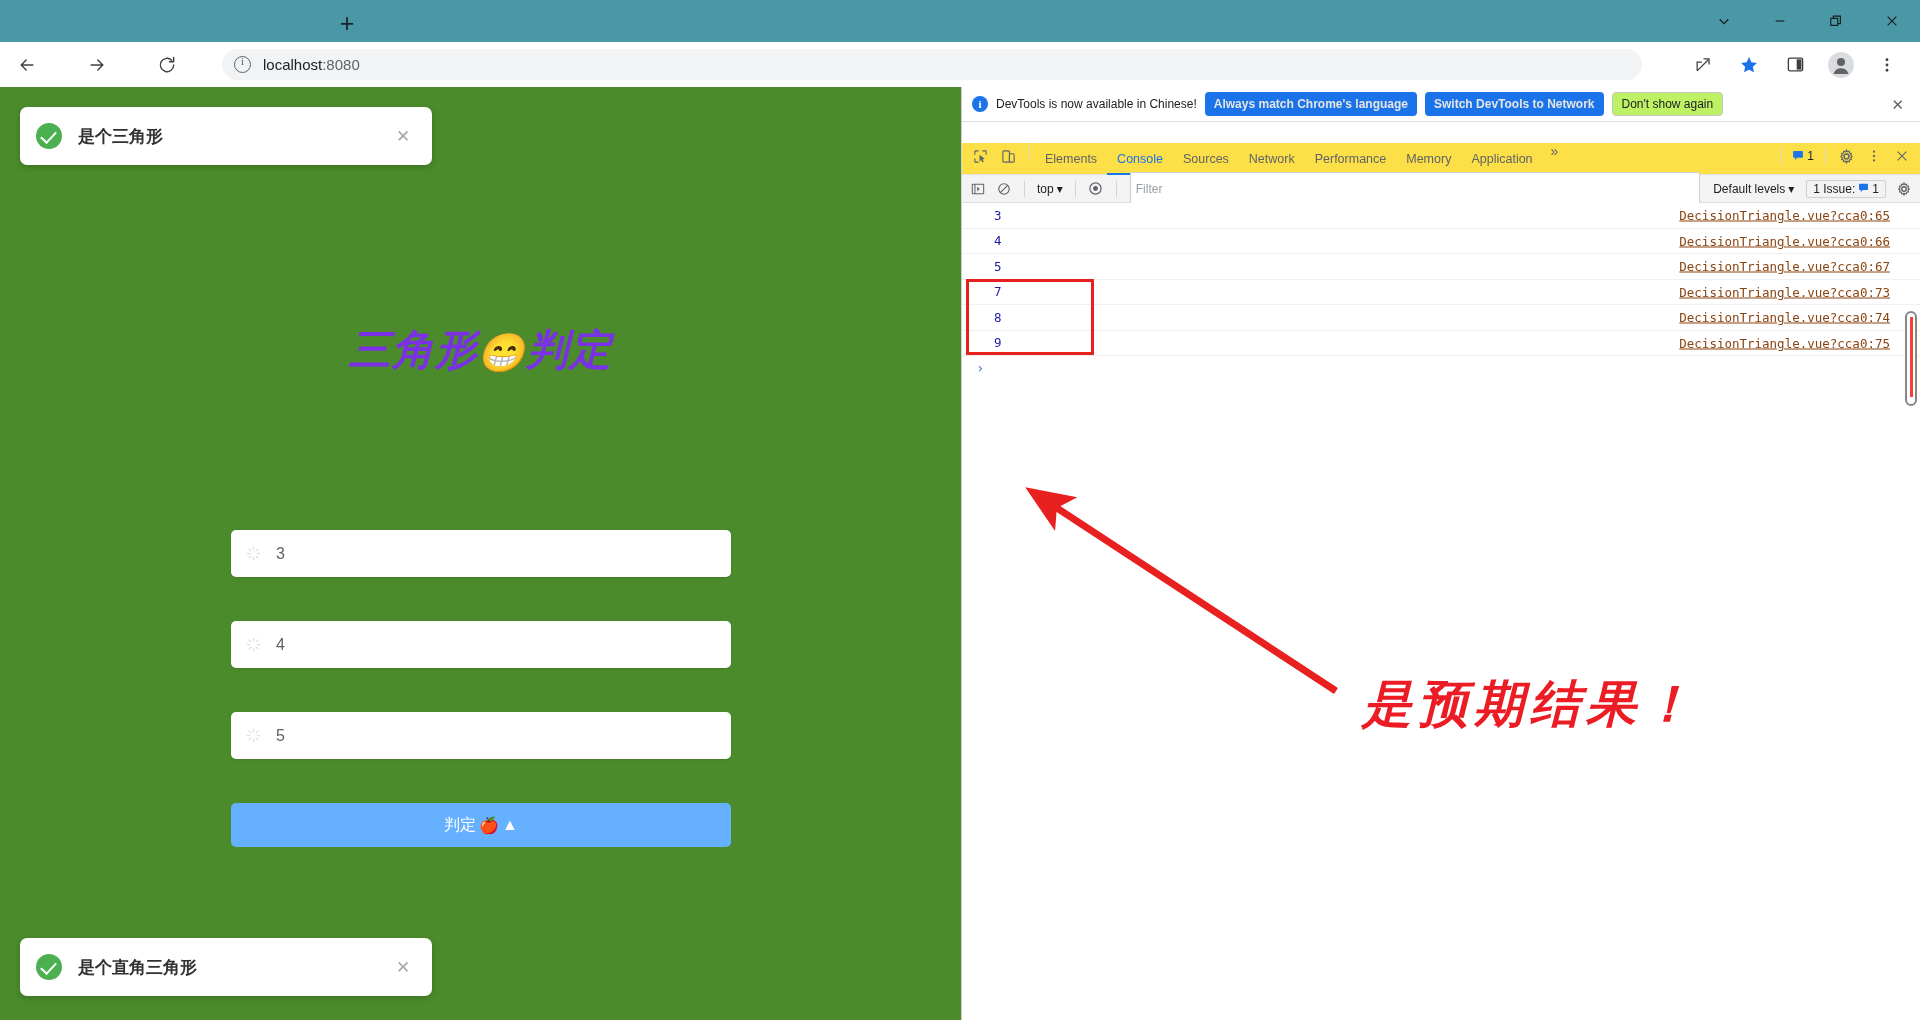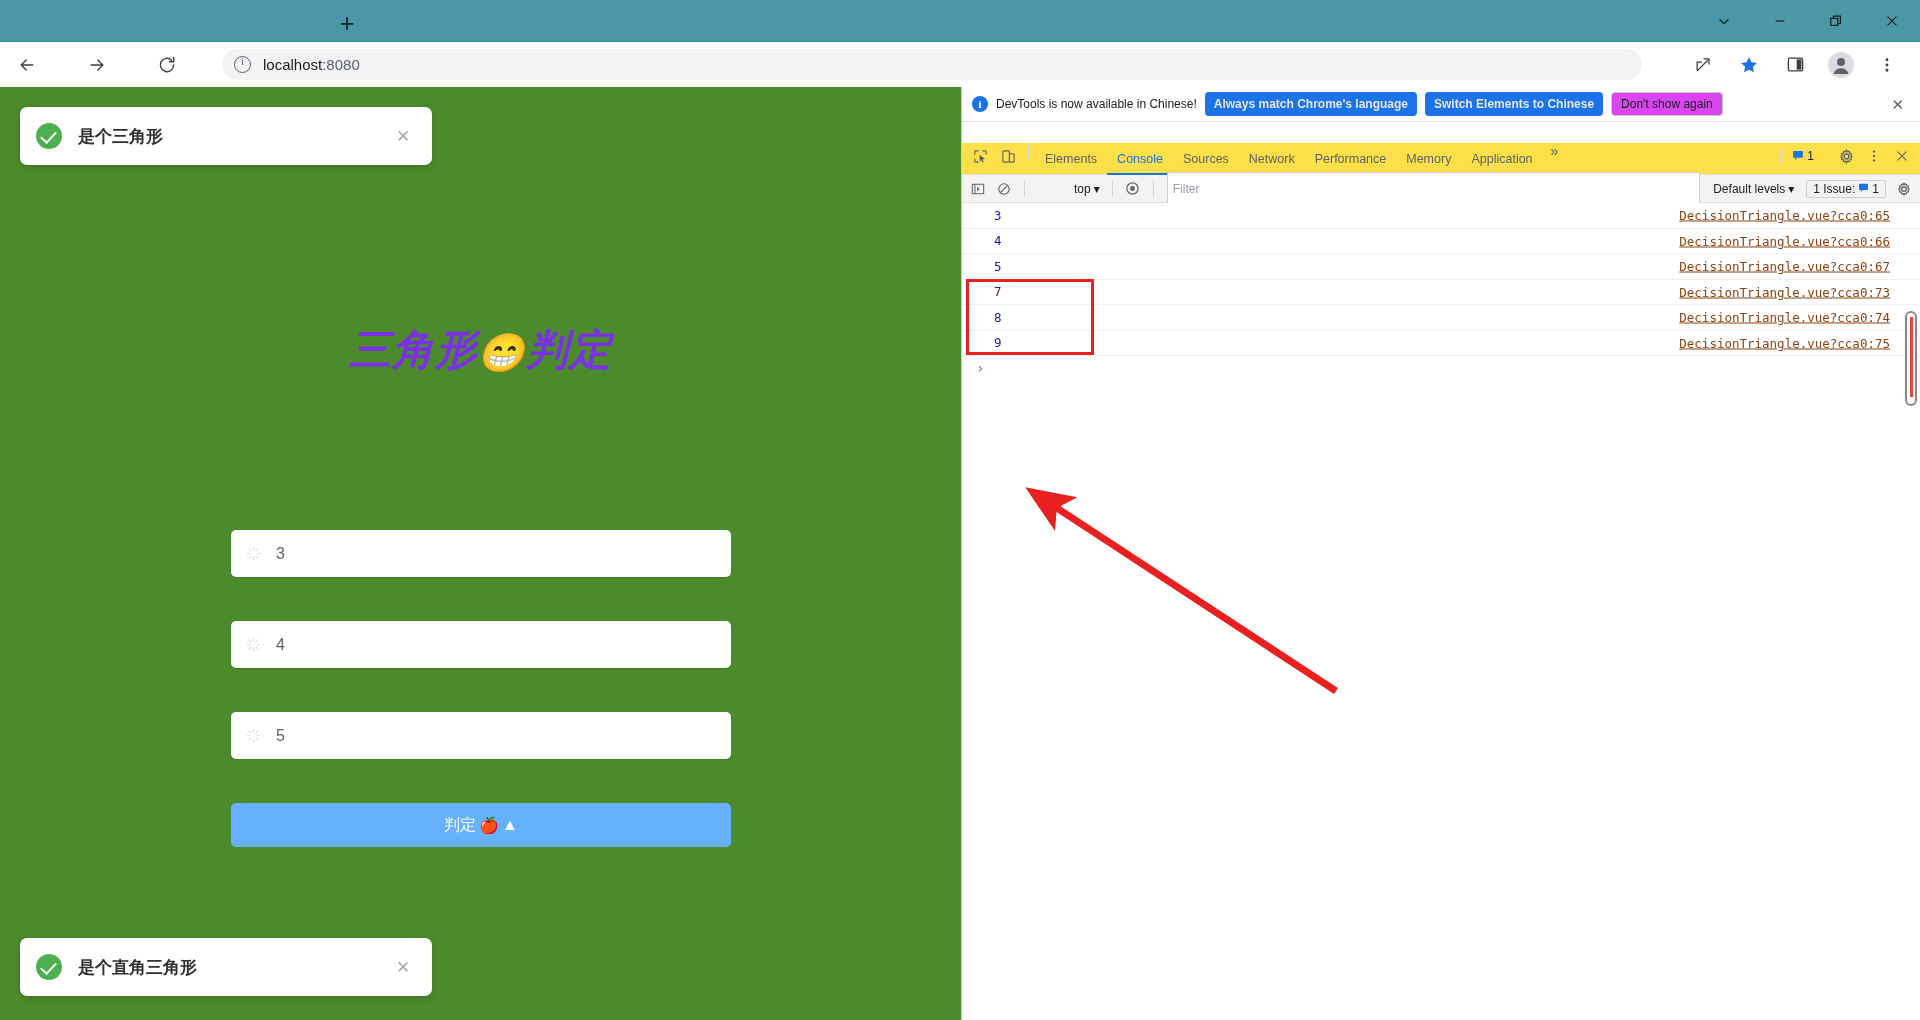--- a/index.html
+++ b/index.html
@@ -150,21 +150,21 @@
     display: flex; align-items: center; justify-content: center;
     font-family: "Liberation Serif", serif;
   }
   .dt-banner-text { font-size: 12px; color: #202124; white-space: nowrap; }
   .dt-btn-primary {
     background: #1a73e8; color: #e5e5e5; font-size: 12px; font-weight: bold;
     border: none; border-radius: 4px; padding: 5px 9px; white-space: nowrap;
     cursor: pointer;
   }
   .dt-btn-ghost {
-    background: #d946ef; color: #202124; font-size: 12px;
+    background: #bef264; color: #202124; font-size: 12px;
     border: 1px solid #c6c6c6; border-radius: 4px; padding: 4px 9px;
     white-space: nowrap; cursor: pointer;
   }
   .dt-banner-x {
     margin-left: auto; color: #5f6368; font-size: 15px; line-height: 1;
     padding: 0 6px;
   }
 
   .dt-tabs {
     height: 32px; background: #fde047; border-bottom: 1px solid #e0e0e0;
@@ -195,21 +195,21 @@
 
   .dt-console-bar {
     height: 28px; background: #f3f3f3; border-bottom: 1px solid #e0e0e0;
     display: flex; align-items: center; padding: 0 4px; gap: 2px;
   }
   .cb-icon {
     width: 24px; height: 24px; display: flex; align-items: center;
     justify-content: center; color: #5f6368; font-size: 13px;
   }
   .cb-ctx { font-size: 12px; color: #202124; padding: 0 4px; display: flex;
-    align-items: flex-start; gap: 3px; margin-left: 37px; }
+    align-items: flex-start; gap: 3px; }
   .cb-filter {
     flex: 1; height: 19px; background: #ffffff; border: 1px solid #cdcdcd;
     border-radius: 2px; margin: 0 5px; display: flex; align-items: center;
     padding: 16px 5px; font-size: 12px; color: #9aa0a6;
   }
   .cb-levels { font-size: 12px; color: #202124; padding: 0 6px;
     display: flex; align-items: center; gap: 3px; white-space: nowrap; }
   .cb-issues {
     font-size: 12px; color: #202124; border: 1px solid #d0d0d0;
     border-radius: 2px; padding: 1px 6px; display: flex; align-items: center;
@@ -400,21 +400,21 @@
       <span class="toast-x">✕</span>
     </div>
   </div>
 
   <div class="devtools">
 
     <div class="dt-banner">
       <span class="dt-banner-info">i</span>
       <span class="dt-banner-text">DevTools is now available in Chinese!</span>
       <button class="dt-btn-primary">Always match Chrome's language</button>
-      <button class="dt-btn-primary">Switch Elements to Chinese</button>
+      <button class="dt-btn-primary">Switch DevTools to Network</button>
       <button class="dt-btn-ghost">Don't show again</button>
       <span class="dt-banner-x">✕</span>
     </div>
 
     <div class="dt-tabs">
       <div class="dt-toolicon">
         <svg width="15" height="15" viewBox="0 0 16 16">
             <path d="M2 2h4M2 2v4M14 2h-4M14 2v4M2 14h4M2 14v-4" stroke="#5f6368" stroke-width="1.2" fill="none"></path>
             <path d="M7 6l5.5 4.5-2.4.6 1.4 2.6-1.3.7-1.4-2.6-1.8 1.7z" fill="#5f6368"></path>
           </svg>
@@ -549,16 +549,17 @@
       <div class="dt-scrollbar"></div>
       <div class="ann-rect"></div>
       <svg class="ann-arrow" width="340" height="230">
         <defs>
           <marker id="ah" markerWidth="7" markerHeight="7" refX="5.5" refY="3.5" orient="auto">
             <path d="M7,3.5 L0,0.6 L1.6,3.5 L0,6.4 Z" fill="#e8201f"></path>
           </marker>
         </defs>
         <line x1="318" y1="212" x2="16" y2="14" stroke="#e8201f" stroke-width="7" marker-end="url(#ah)"></line>
       </svg>
+      <div class="ann-text">是预期结果！</div>
     </div>
 
   </div>
 </div>
 
 </body></html>

